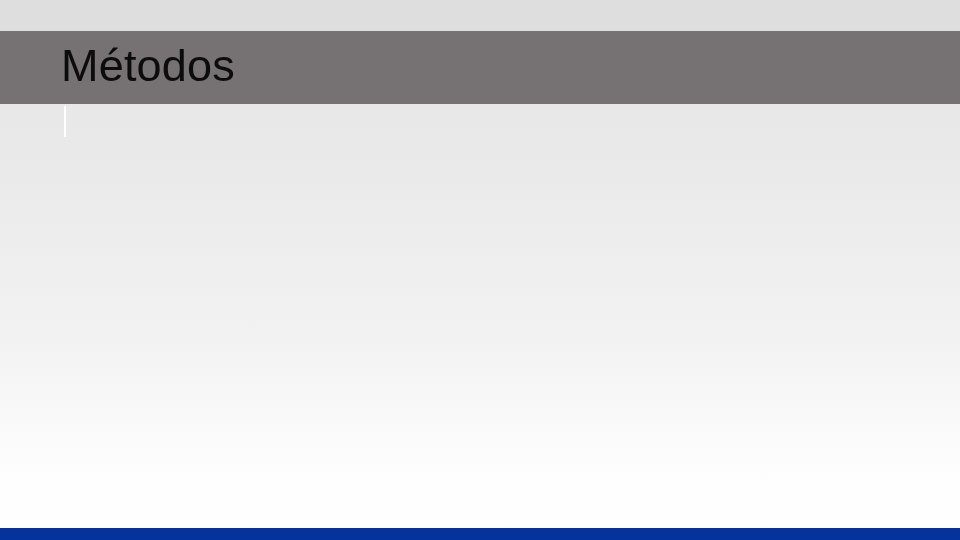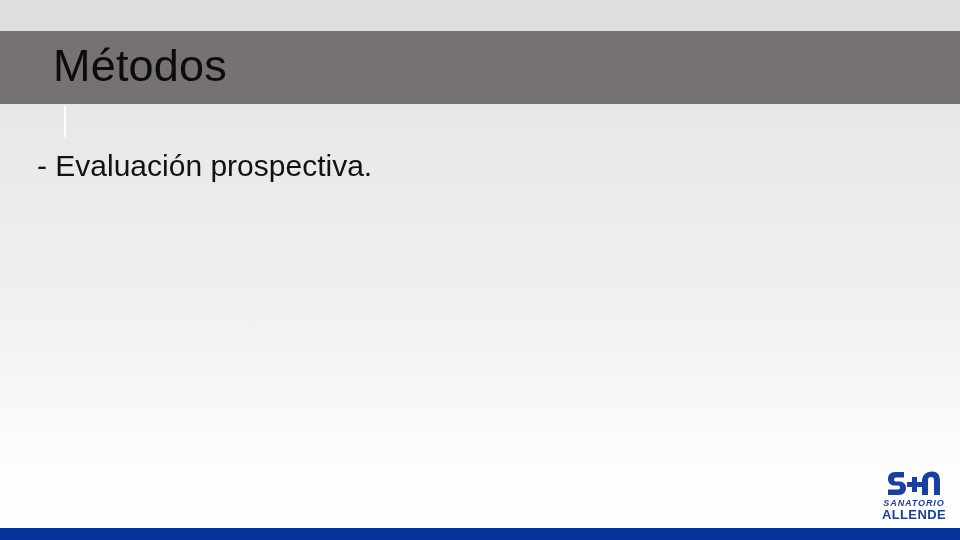--- a/index.html
+++ b/index.html
@@ -37,21 +37,21 @@
     position: absolute;
     left: 0;
     top: 31px;
     width: 960px;
     height: 73px;
     background: #767172;
   }
 
   .title-text {
     position: absolute;
-    left: 53px;
+    left: 61px;
     top: 38px;
     font-size: 45px;
     line-height: 56px;
     color: #0c0c0c;
     font-weight: 400;
     letter-spacing: 0.2px;
     white-space: nowrap;
   }
 
   
@@ -144,33 +144,20 @@
 
   <div class="top-strip"></div>
 
   <div class="title-banner"></div>
 
   <div class="title-text">Métodos</div>
 
   <div class="accent-line"></div>
 
   <div class="body-text">
-    <p class="para">- Evaluación prospectiva.</p>
     <div class="para-gap"></div>
     <div class="para-gap-small"></div>
   </div>
 
-  <div class="logo">
-    <svg class="logo-mark" width="54" height="27" viewBox="0 0 108 54">
-
-      <path d="M34 4 L16 4 C7 4 2 10 2 18 C2 26 7 31 16 31 L22 31 C25 31 26 33 26 35 C26 37 25 39 22 39 L2 39 L2 50 L24 50 C33 50 38 44 38 36 C38 28 33 23 24 23 L18 23 C15 23 14 21 14 19 C14 17 15 15 18 15 L34 15 Z" fill="#1a3f9e"></path>
-
-      <path d="M70 50 L70 22 C70 11 78 3 90 3 C102 3 106 11 106 22 L106 50 L94 50 L94 22 C94 17 93 14 88 14 C83 14 82 17 82 22 L82 50 Z" fill="#1a3f9e"></path>
-
-      <path d="M50 14 L60 14 L60 24 L70 24 L70 34 L60 34 L60 44 L50 44 L50 34 L40 34 L40 24 L50 24 Z" fill="#1a3f9e"></path>
-    </svg>
-    <span class="logo-word-top">SANATORIO</span>
-    <span class="logo-word-bottom">ALLENDE</span>
-  </div>
 
   <div class="bottom-bar"></div>
 
 </div>
 
 </body></html>

